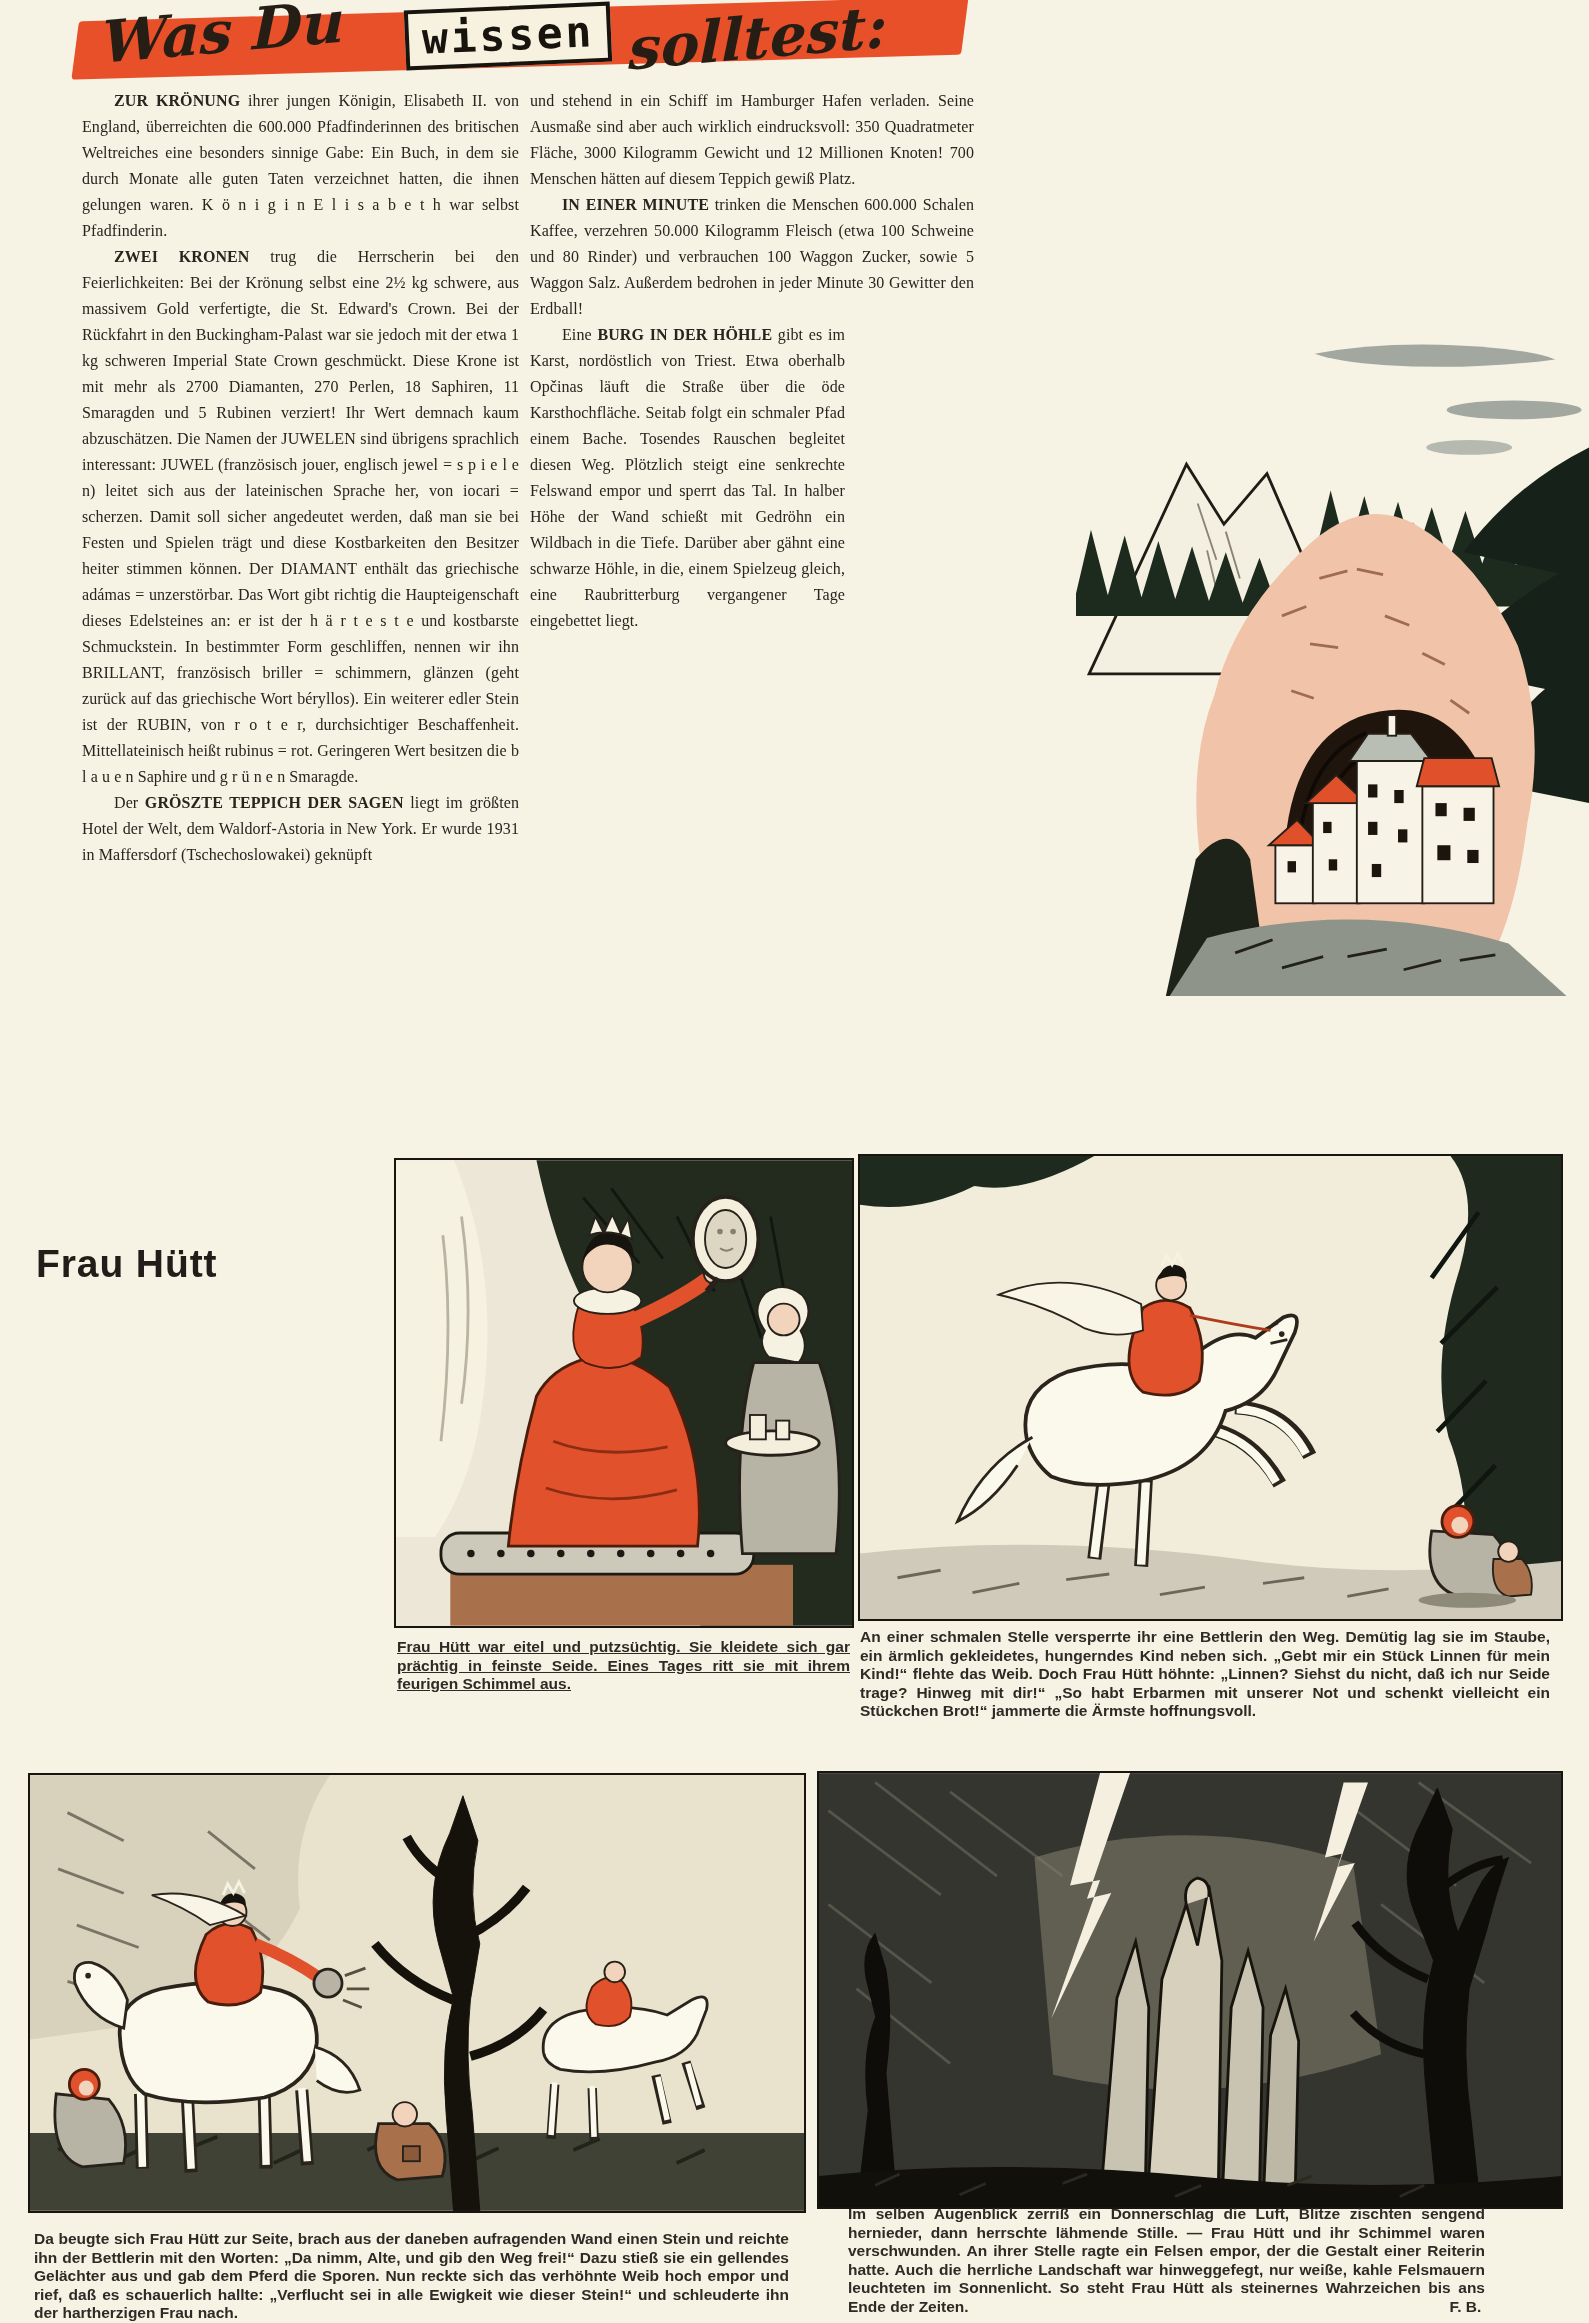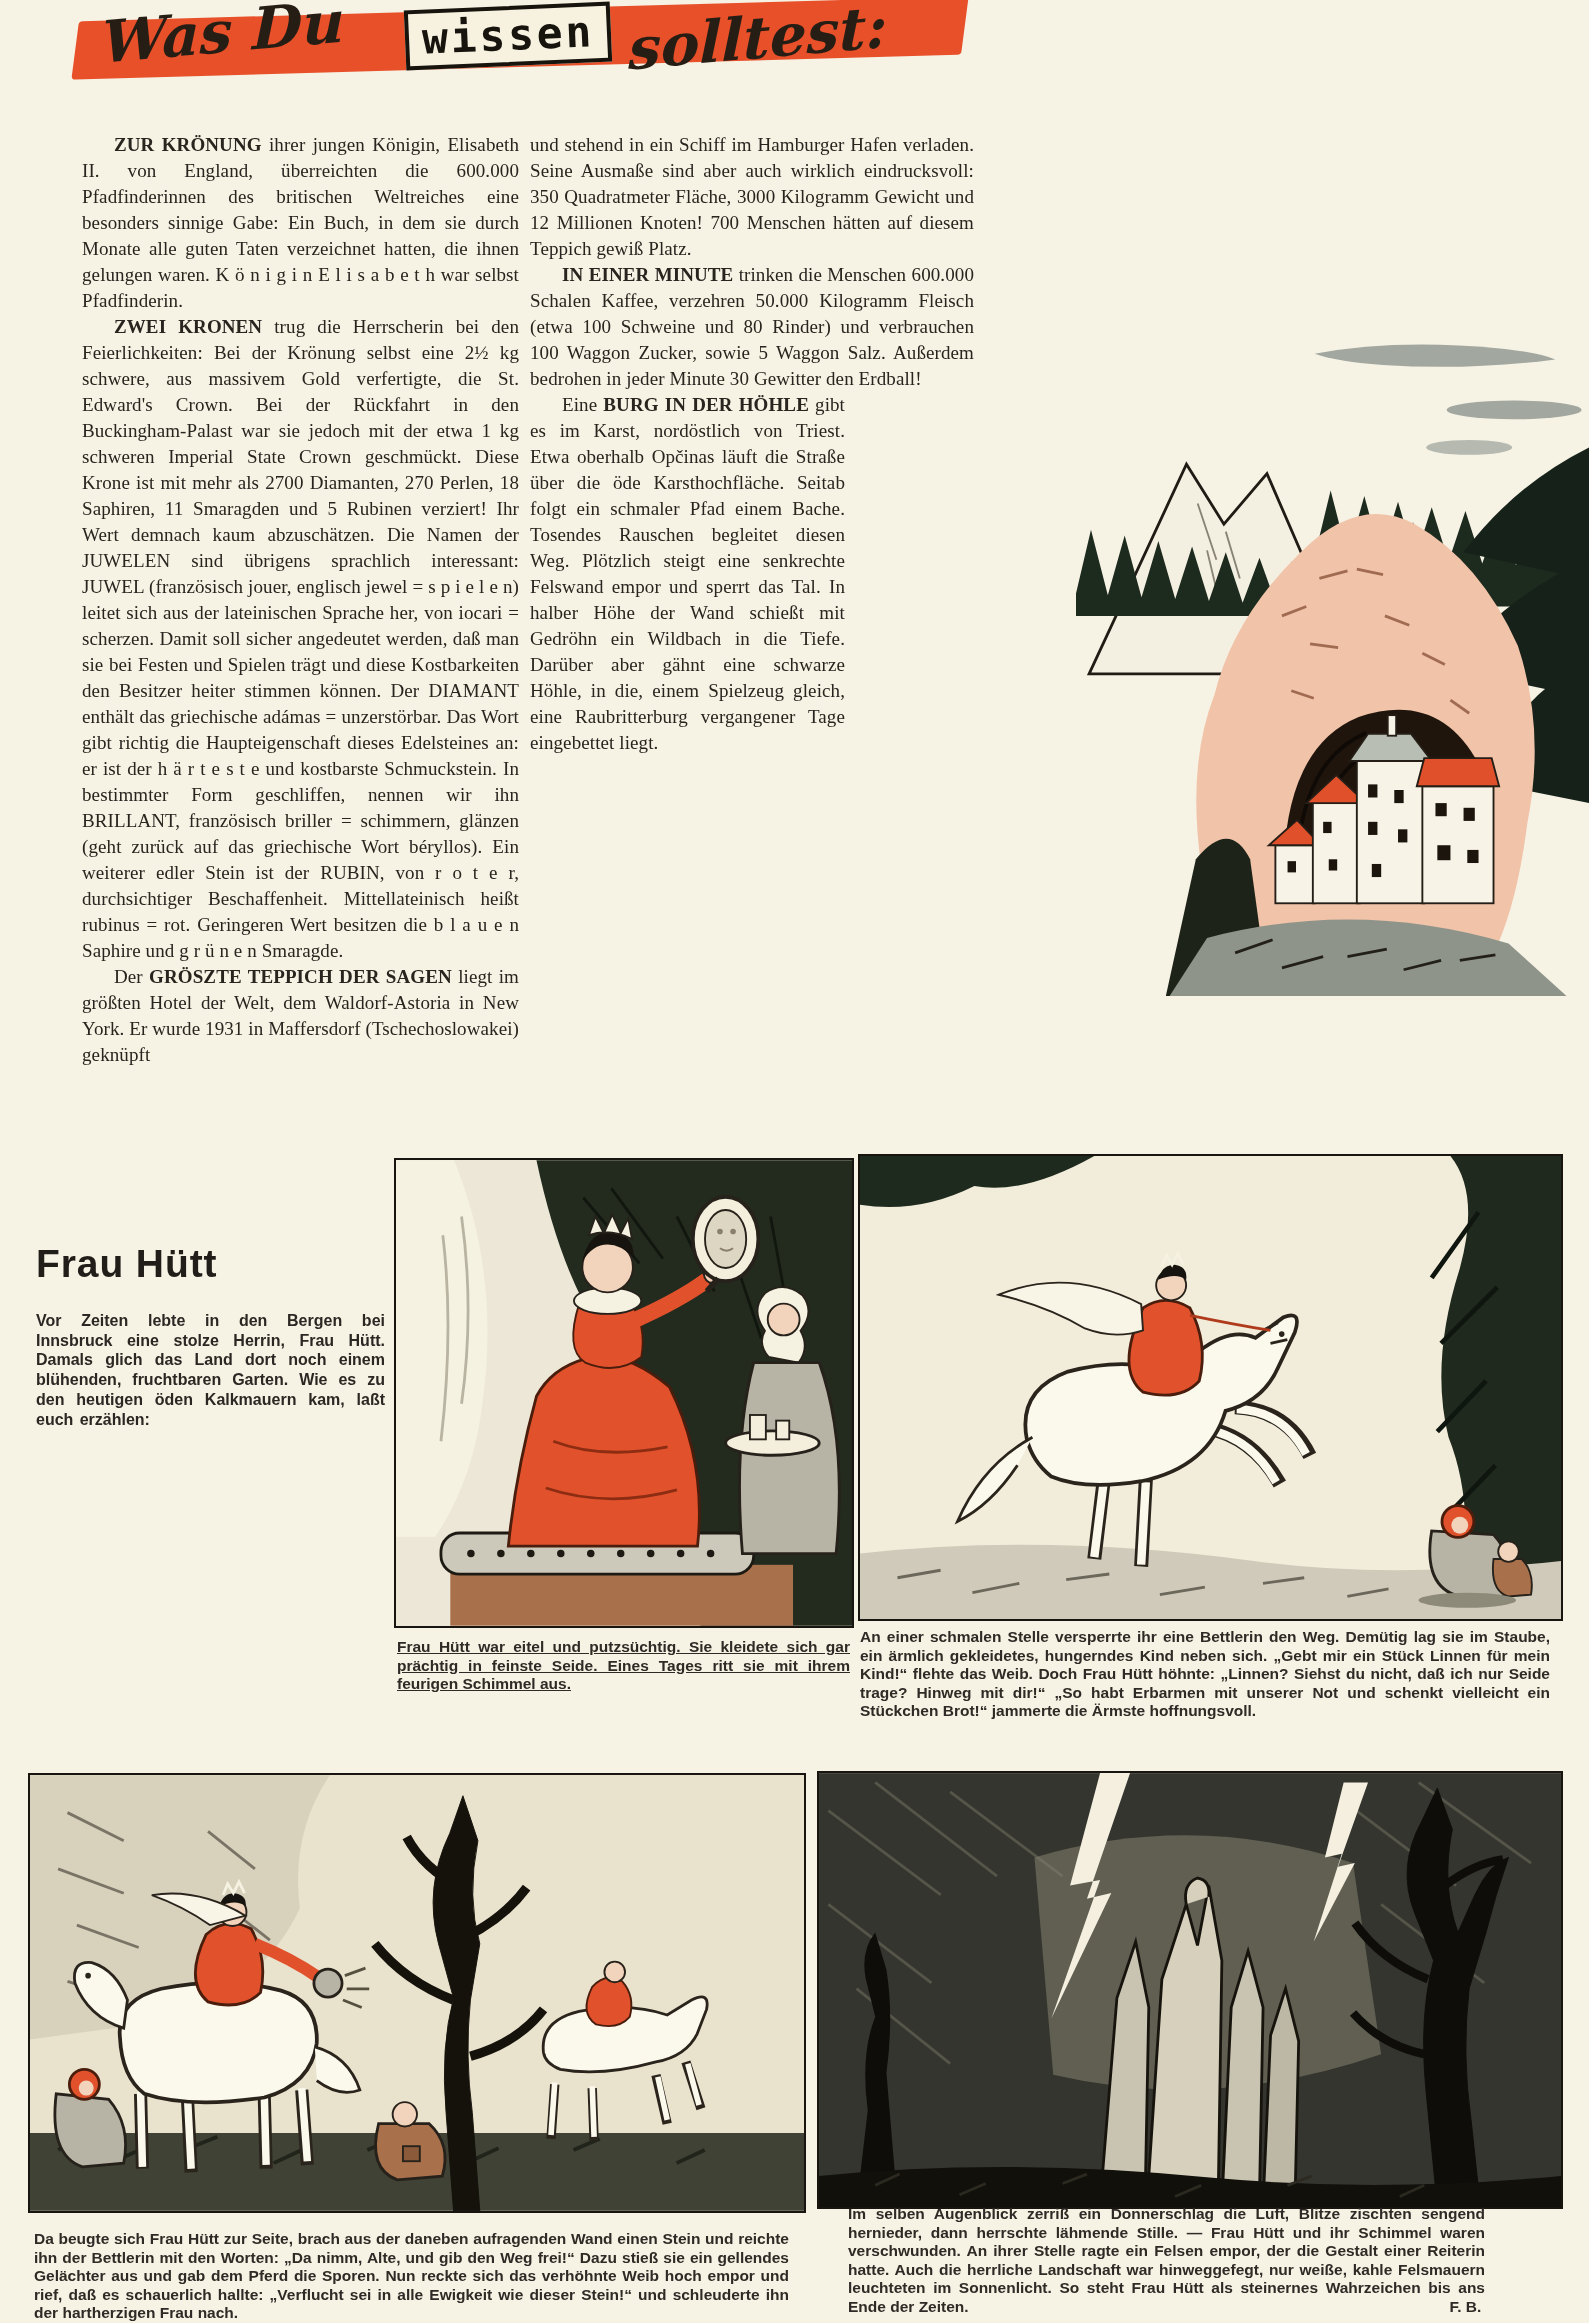--- a/index.html
+++ b/index.html
@@ -12,22 +12,22 @@
                transform:rotate(-1.6deg) skewX(-9deg);border-radius:3.7px;}
   .script{position:absolute;font-family:"DejaVu Serif",serif;font-style:italic;font-weight:bold;
           font-size:58px;color:#261e15;transform:rotate(-5deg) skewX(-6deg);white-space:nowrap;}
   .s-left{left:36px;top:-3.7px;}
   .s-right{left:562px;top:1.9px;}
   .wissen-box{position:absolute;left:339px;top:3.7px;background:#f7f2e0;border:4.7px solid #17130d;
               padding:0 13px 1.9px 13px;font-family:"DejaVu Sans Mono",monospace;font-weight:bold;
               font-size:43px;letter-spacing:2.8px;color:#17130d;transform:rotate(-2.5deg);}
 
   
-  .col{position:absolute;text-align:justify;font-size:19px;line-height:26px;
-       letter-spacing:0.1px;color:#28241e;margin-top:44px;}
+  .col{position:absolute;text-align:justify;font-size:16px;line-height:26px;
+       letter-spacing:0.1px;color:#28241e;}
   .col1{left:82px;top:88px;width:437px;}
   .col2{left:530px;top:88px;width:444px;}
   .tp{margin:0;text-indent:32px;}
   .tp.noindent{text-indent:0;}
   .tp b{font-weight:bold;}
   .tp.narrow{width:315px;}
 
   
   .castle-art{position:absolute;left:1076px;top:335px;width:513px;height:661px;}
 
@@ -137,21 +137,20 @@
     </g>
     <g>
       <path d="M128 560 Q164 516 186 560 L206 706 L96 706 Z" fill="#1d2318"></path>
       <path d="M140 644 Q300 602 462 650 L524 706 L100 706 Z" fill="#8f948a"></path>
       <path d="M170 660 l40 -14 M220 676 l44 -12 M290 664 l42 -8 M350 678 l40 -10 M410 668 l38 -6" stroke="#23201a" stroke-width="3" fill="none"></path>
     </g>
   </svg>
 
 
   <h2 class="story-title">Frau Hütt</h2>
-  <p class="story-intro">Vor Zeiten lebte in den Bergen bei Innsbruck eine stolze Herrin, Frau Hütt. Damals glich das Land dort noch einem blühenden, fruchtbaren Garten. Wie es zu den heutigen öden Kalkmauern kam, laßt euch erzählen:</p>
 
   <div class="panel panel1">
     <svg viewBox="0 0 487 497">
       <rect width="487" height="497" fill="#ece7d6"></rect>
       <path d="M150 0 H487 V497 H325 Q338 300 252 222 Q184 160 150 0 Z" fill="#232b1f"></path>
       <path d="M200 40 l60 70 M230 30 l55 75 M300 60 l40 80 M360 100 l30 90 M400 60 l20 110" stroke="#11170f" stroke-width="3"></path>
       <path d="M62 0 Q112 122 92 262 Q82 342 42 402 L0 402 L0 0 Z" fill="#f6f2e2"></path>
       <path d="M70 60 Q84 160 70 260 M50 80 Q62 180 48 300" stroke="#b9b4a2" stroke-width="3" fill="none"></path>
       <rect x="58" y="432" width="366" height="65" fill="#a9714b"></rect>
       <rect x="48" y="398" width="334" height="44" rx="20" fill="#ccc9bb" stroke="#1d1a14" stroke-width="3"></rect>

